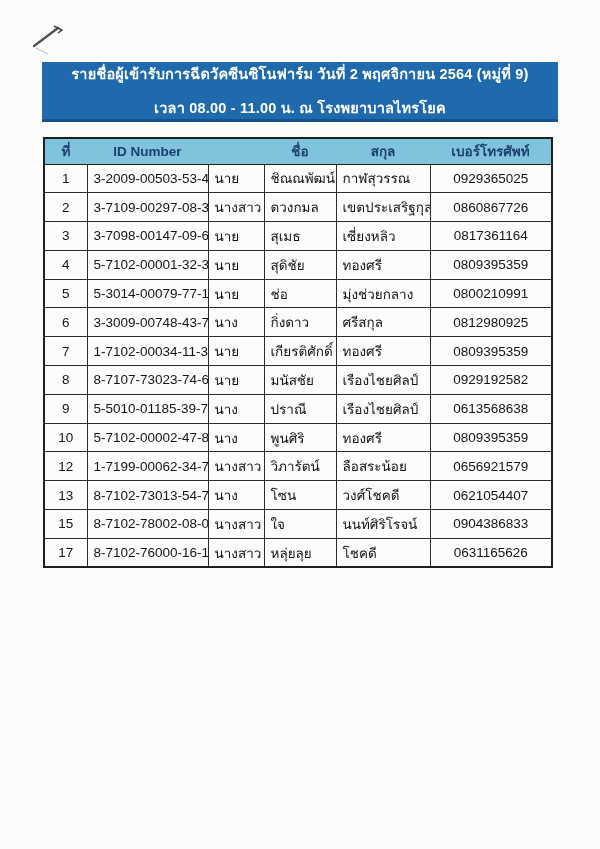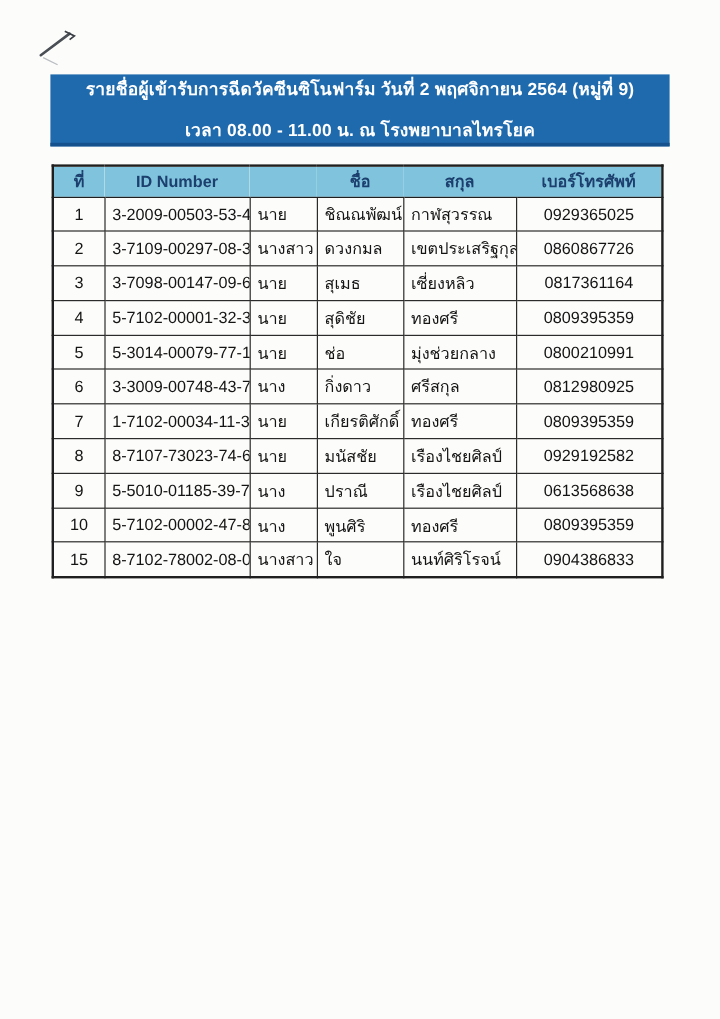--- a/index.html
+++ b/index.html
@@ -170,23 +170,47 @@
         </tr>
         <tr>
           <td class="center">10</td>
           <td class="left">5-7102-00002-47-8</td>
           <td class="left">นาง</td>
           <td class="left">พูนศิริ</td>
           <td class="left">ทองศรี</td>
           <td class="center">0809395359</td>
         </tr>
         <tr>
+          <td class="center">12</td>
+          <td class="left">1-7199-00062-34-7</td>
+          <td class="left">นางสาว</td>
+          <td class="left">วิภารัตน์</td>
+          <td class="left">ลือสระน้อย</td>
+          <td class="center">0656921579</td>
+        </tr>
+        <tr>
+          <td class="center">13</td>
+          <td class="left">8-7102-73013-54-7</td>
+          <td class="left">นาง</td>
+          <td class="left">โซน</td>
+          <td class="left">วงศ์โชคดี</td>
+          <td class="center">0621054407</td>
+        </tr>
+        <tr>
           <td class="center">15</td>
           <td class="left">8-7102-78002-08-0</td>
           <td class="left">นางสาว</td>
           <td class="left">ใจ</td>
           <td class="left">นนท์ศิริโรจน์</td>
           <td class="center">0904386833</td>
         </tr>
+        <tr>
+          <td class="center">17</td>
+          <td class="left">8-7102-76000-16-1</td>
+          <td class="left">นางสาว</td>
+          <td class="left">หลุ่ยลุย</td>
+          <td class="left">โชคดี</td>
+          <td class="center">0631165626</td>
+        </tr>
       </tbody>
   </table>
 
 </div>
 
 </body></html>

